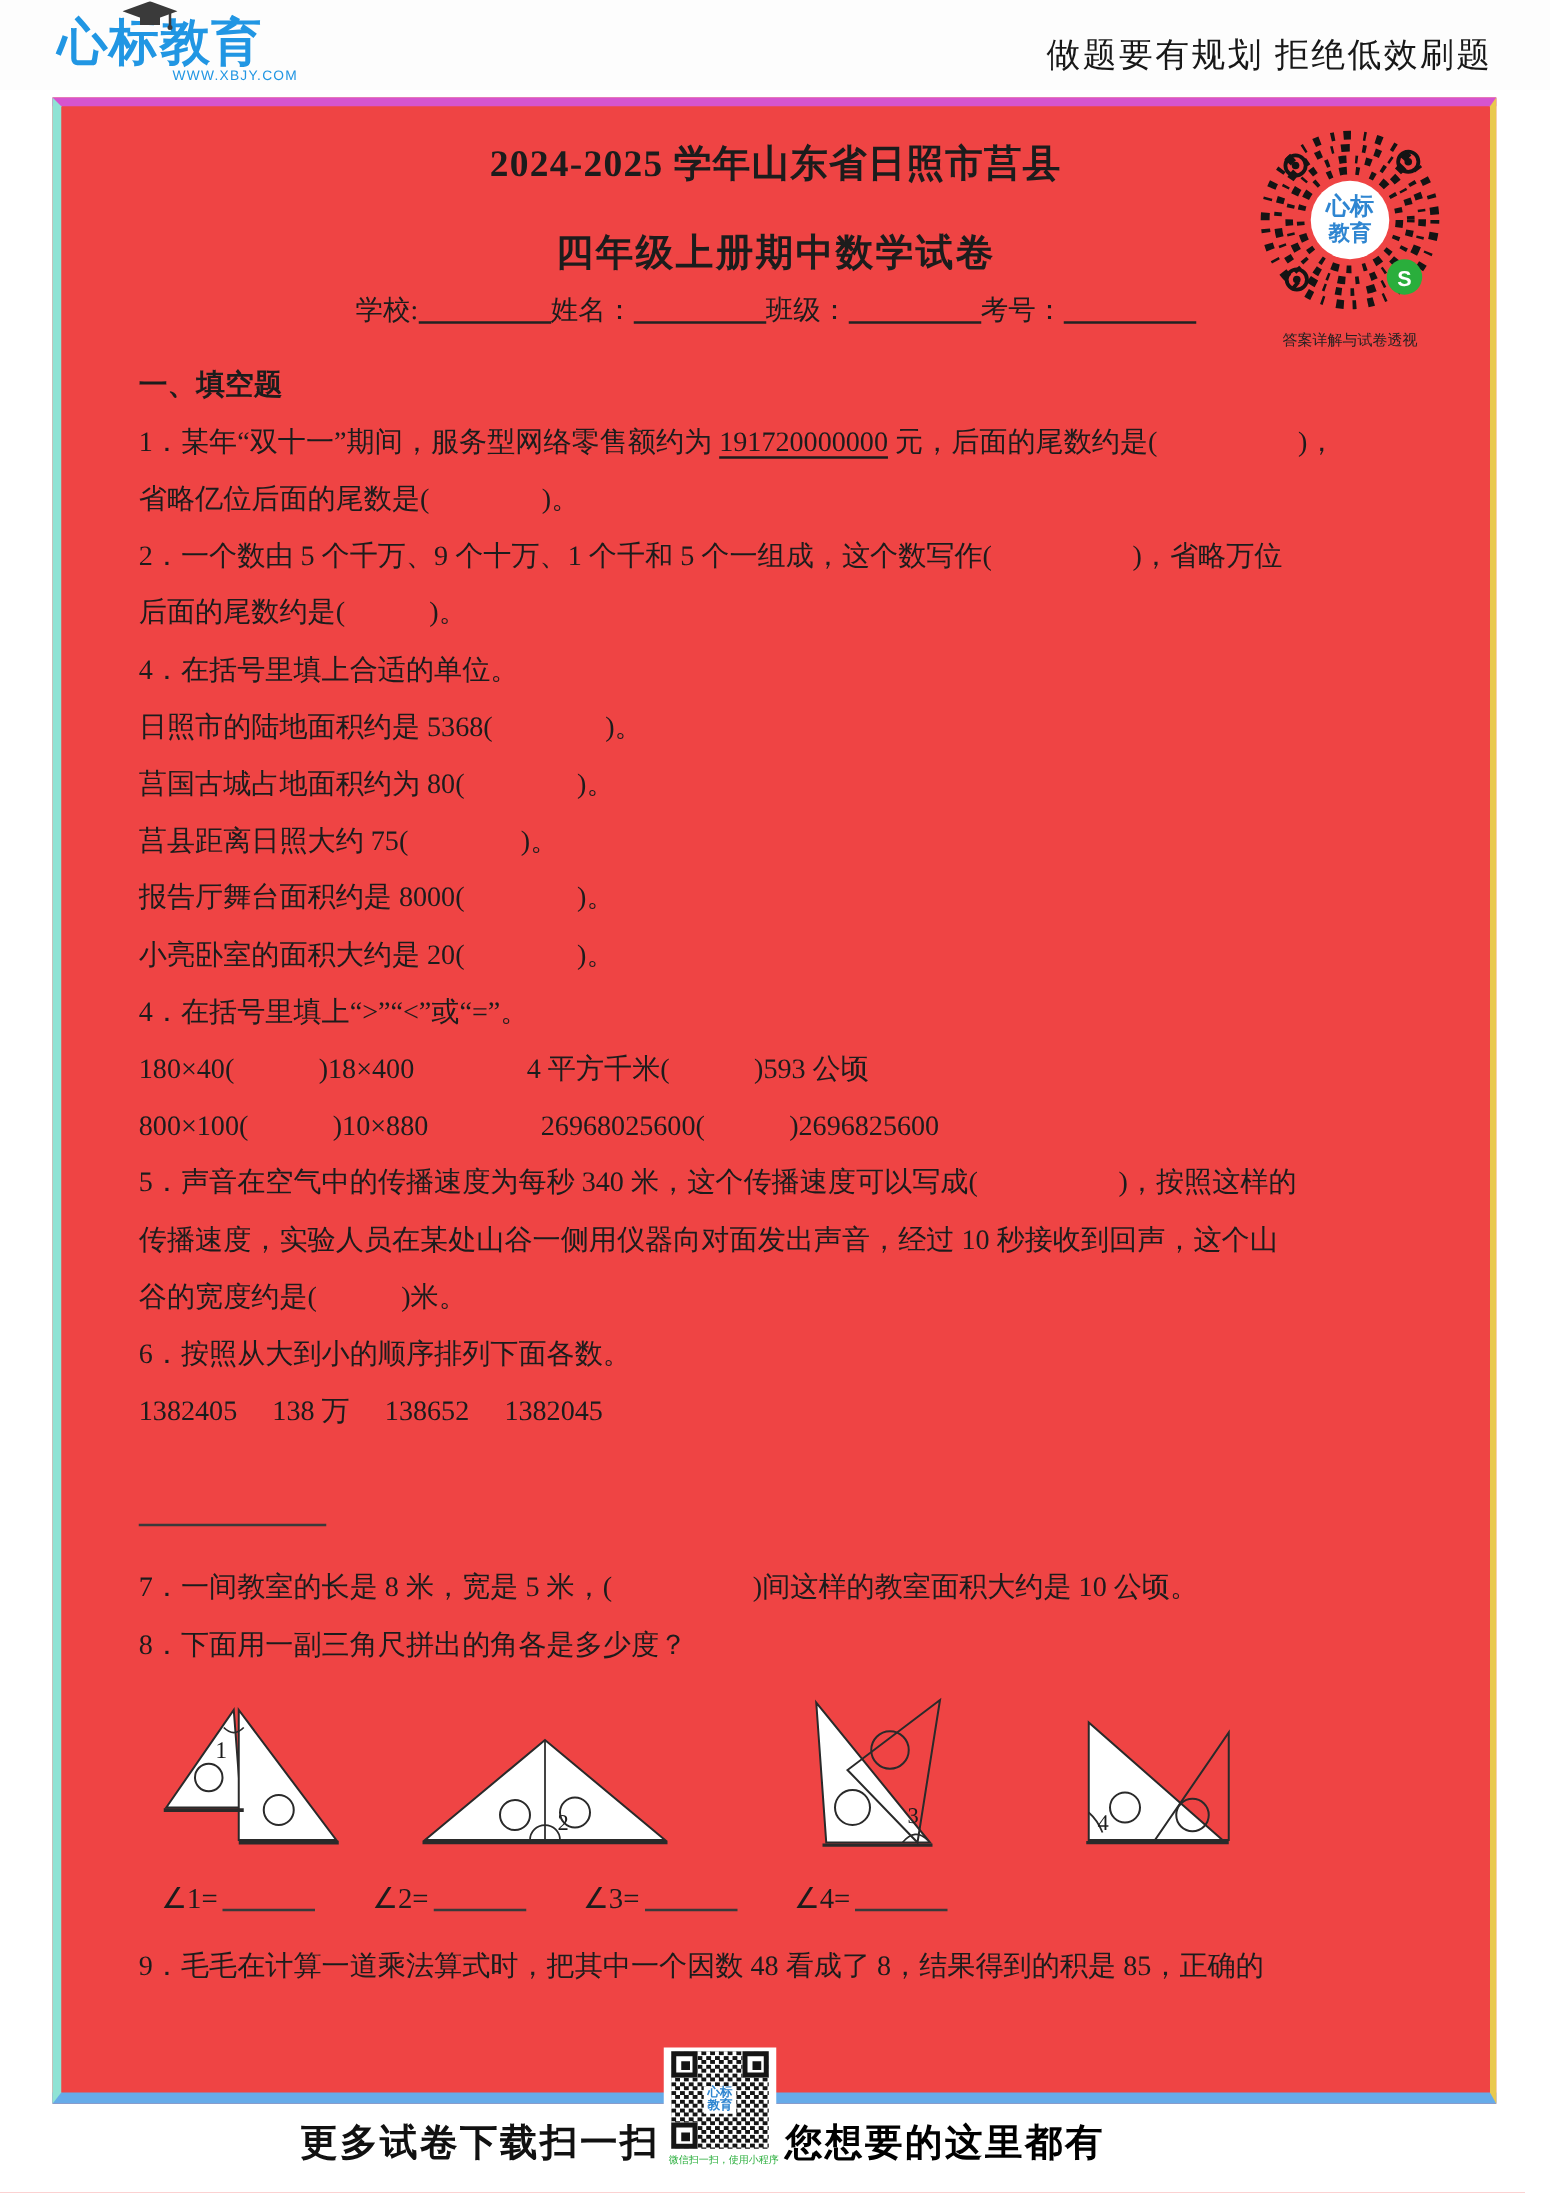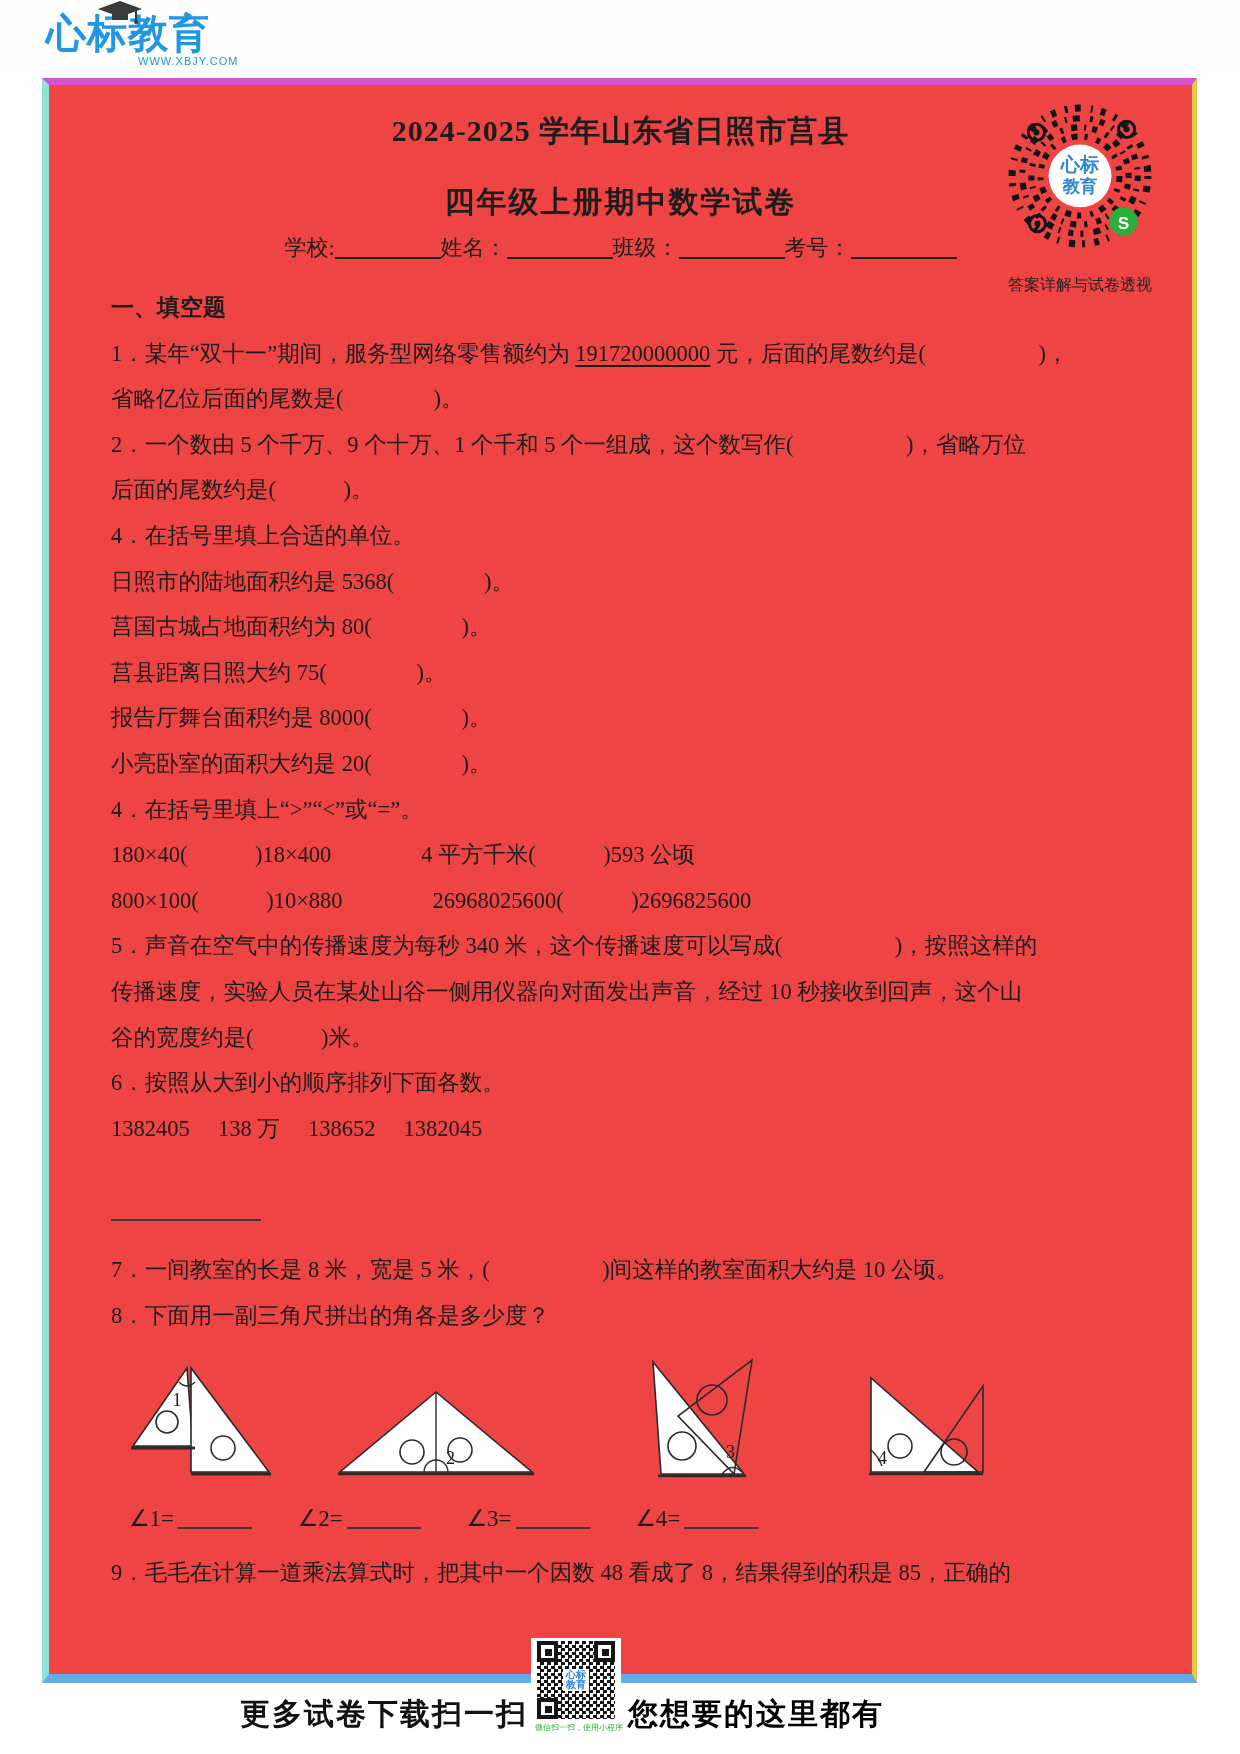--- a/index.html
+++ b/index.html
@@ -22,21 +22,21 @@
            border-right:5px solid #e9c94e; border-bottom:9px solid #66abe9; overflow:hidden; }
 
   .title1 { margin-top:26px; text-align:center; font-size:30px; font-weight:bold; letter-spacing:1px; }
   .title2 { margin-top:30px; text-align:center; font-size:30px; font-weight:bold; letter-spacing:2px; }
   .info-line { margin-top:10px; text-align:center; font-size:22px; white-space:pre; }
   .info-blank { display:inline-block; width:106px; height:24px; border-bottom:2px solid #222;
                 vertical-align:-4px; }
 
   
   .qr-top { position:absolute; right:34px; top:18px; width:156px; text-align:center; }
-  .qr-top-caption { margin-top:16px; font-size:16px; color:#222; font-family:"Liberation Sans",sans-serif; }
+  .qr-top-caption { margin-top:4px; font-size:12px; color:#222; font-family:"Liberation Sans",sans-serif; }
 
   
   .body-text { margin:22px 56px 0 62px; font-size:22.5px; }
   .line { line-height:45.6px; white-space:pre; }
   .sec-head { font-family:"Liberation Sans", sans-serif; font-weight:bold; font-size:23px;
               line-height:45.6px; }
   .num-u { text-decoration:underline; text-underline-offset:4px;margin-top:44px; }
   .gap-line { height:46px; }
   .answer-line { width:150px; height:24px; border-bottom:2px solid #3a3a3a; margin-bottom:26px; }
 
@@ -77,20 +77,21 @@
   <div class="logo-wrap">
     <div class="logo-text">心标教育</div>
     <svg class="logo-cap" width="44" height="24" viewBox="0 0 44 24">
       <polygon points="22,0 44,8 22,16 0,8" fill="#3a3a3a"></polygon>
       <rect x="14" y="11" width="16" height="8" fill="#3a3a3a"></rect>
       <line x1="38" y1="9" x2="38" y2="20" stroke="#3a3a3a" stroke-width="2"></line>
       <circle cx="38" cy="21" r="2" fill="#3a3a3a"></circle>
     </svg>
     <div class="logo-site">WWW.XBJY.COM</div>
   </div>
+  <div class="slogan">做题要有规划 拒绝低效刷题</div>
 </div>
 
 <div class="sheet">
 
   <div class="title1">2024-2025 学年山东省日照市莒县</div>
   <div class="title2">四年级上册期中数学试卷</div>
 
   <div class="info-line"><span>学校:</span><span class="info-blank"></span><span>姓名：</span><span class="info-blank"></span><span>班级：</span><span class="info-blank"></span><span>考号：</span><span class="info-blank"></span></div>
 
   <div class="qr-top">

